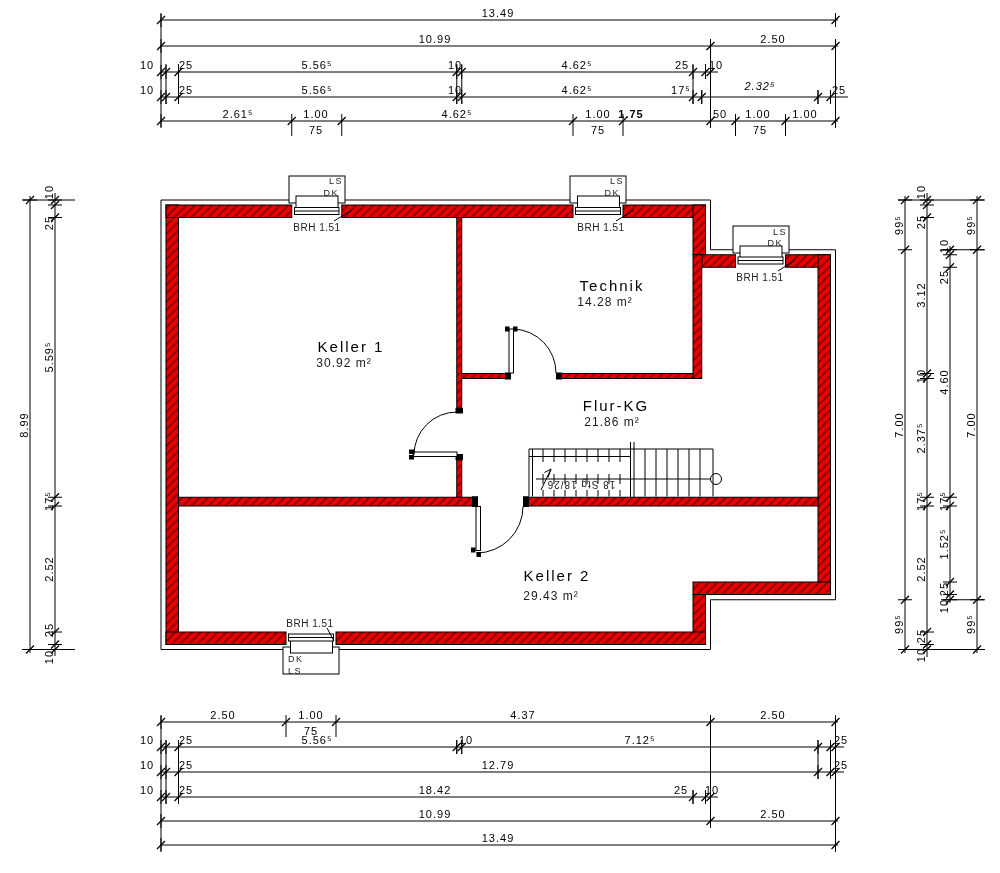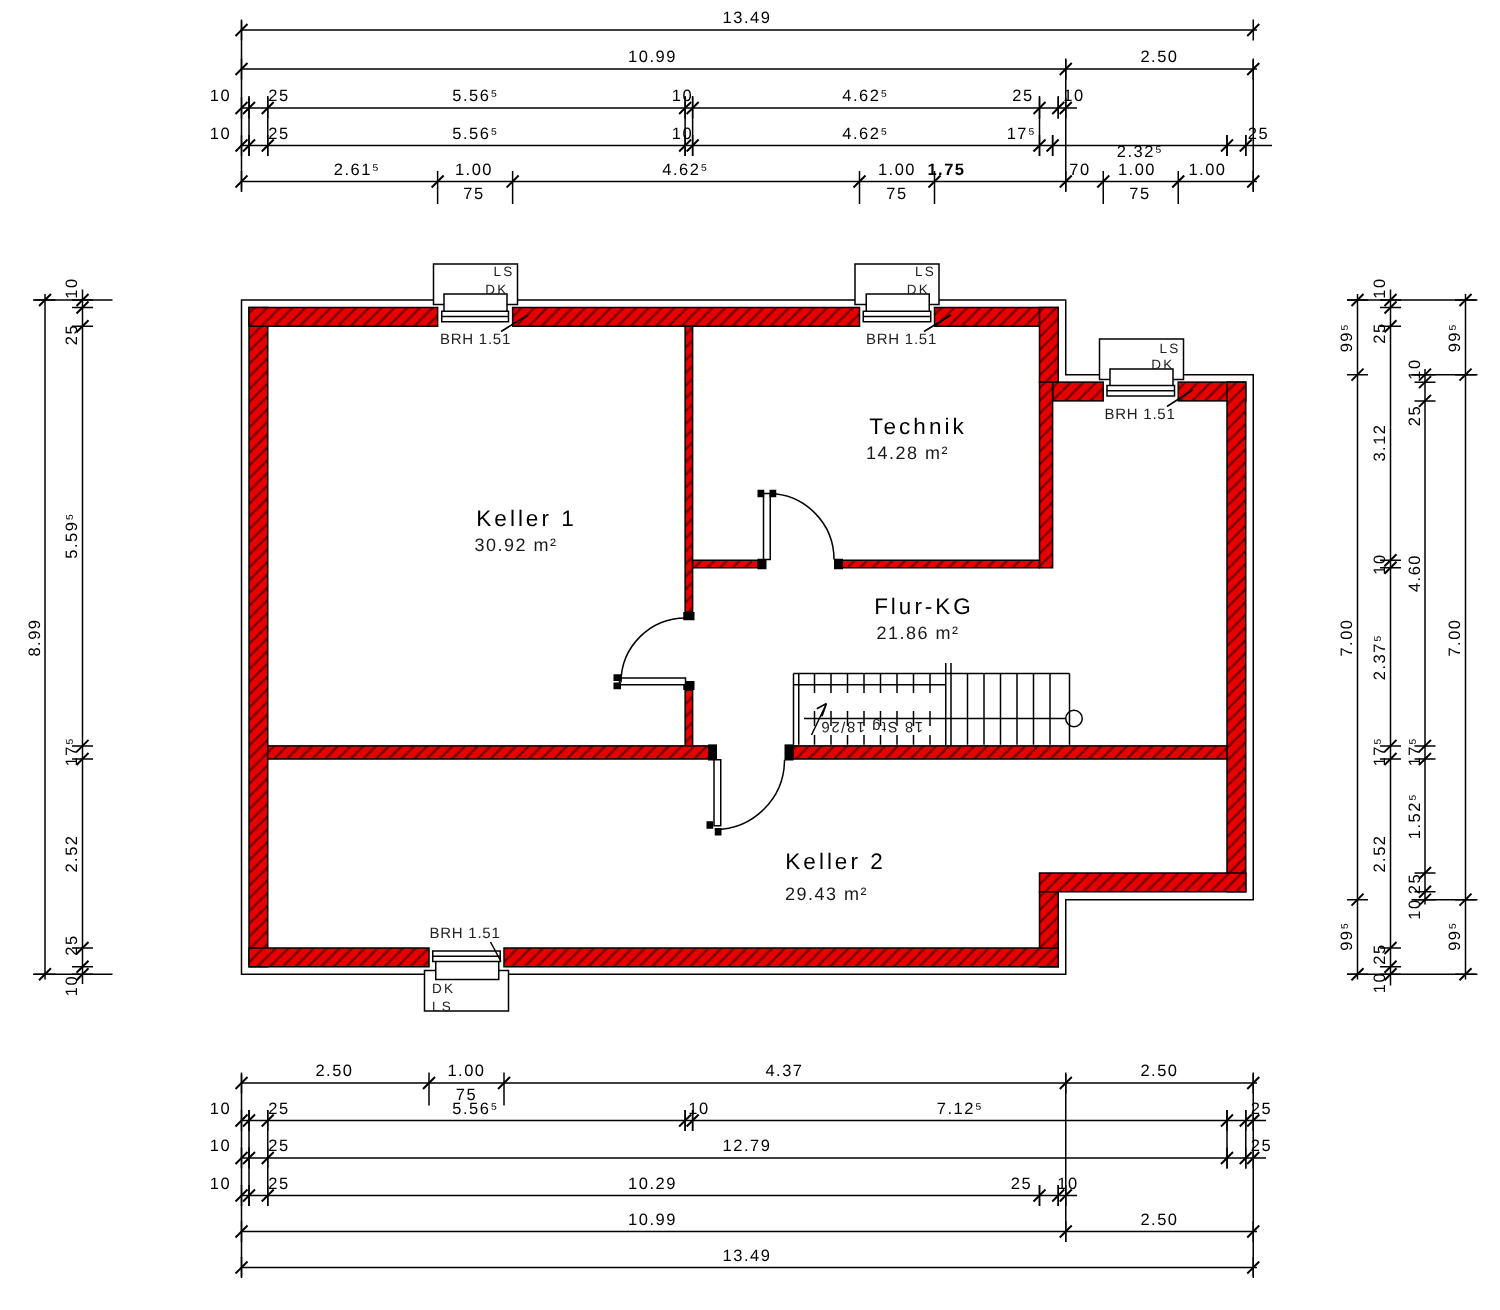--- a/index.html
+++ b/index.html
@@ -162,28 +162,28 @@
       <span class="lbl" style="left: 455px; top: 65px;">10</span>
       <span class="lbl" style="left: 577px; top: 65px;">4.62⁵</span>
       <span class="lbl" style="left: 682px; top: 65px;">25</span>
       <span class="lbl" style="left: 716px; top: 65px;">10</span>
       <span class="lbl" style="left: 147px; top: 90px;">10</span>
       <span class="lbl" style="left: 186px; top: 90px;">25</span>
       <span class="lbl" style="left: 317px; top: 90px;">5.56⁵</span>
       <span class="lbl" style="left: 455px; top: 90px;">10</span>
       <span class="lbl" style="left: 577px; top: 90px;">4.62⁵</span>
       <span class="lbl" style="left: 681px; top: 90px;">17⁵</span>
-      <span class="lbl" style="left: 760px; top: 102px;">2.32⁵</span>
+      <span class="lbl" style="left: 760px; top: 86px; font-style: italic;">2.32⁵</span>
       <span class="lbl" style="left: 839px; top: 90px;">25</span>
       <span class="lbl" style="left: 238px; top: 114px;">2.61⁵</span>
       <span class="lbl" style="left: 316px; top: 114px;">1.00</span>
       <span class="lbl" style="left: 457px; top: 114px;">4.62⁵</span>
       <span class="lbl" style="left: 598px; top: 114px;">1.00</span>
       <span class="lbl" style="left: 631px; top: 114px; font-weight: bold;">1.75</span>
-      <span class="lbl" style="left: 720px; top: 114px;">70</span>
+      <span class="lbl" style="left: 720px; top: 114px;">50</span>
       <span class="lbl" style="left: 758px; top: 114px;">1.00</span>
       <span class="lbl" style="left: 805px; top: 114px;">1.00</span>
       <span class="lbl" style="left: 316px; top: 130px;">75</span>
       <span class="lbl" style="left: 598px; top: 130px;">75</span>
       <span class="lbl" style="left: 760px; top: 130px;">75</span>
       <span class="lbl" style="left: 223px; top: 715px;">2.50</span>
       <span class="lbl" style="left: 311px; top: 715px;">1.00</span>
       <span class="lbl" style="left: 523px; top: 715px;">4.37</span>
       <span class="lbl" style="left: 773px; top: 715px;">2.50</span>
       <span class="lbl" style="left: 311px; top: 731px;">75</span>
@@ -192,21 +192,21 @@
       <span class="lbl" style="left: 317px; top: 740px;">5.56⁵</span>
       <span class="lbl" style="left: 466px; top: 740px;">10</span>
       <span class="lbl" style="left: 640px; top: 740px;">7.12⁵</span>
       <span class="lbl" style="left: 841px; top: 740px;">25</span>
       <span class="lbl" style="left: 147px; top: 765px;">10</span>
       <span class="lbl" style="left: 186px; top: 765px;">25</span>
       <span class="lbl" style="left: 498px; top: 765px;">12.79</span>
       <span class="lbl" style="left: 841px; top: 765px;">25</span>
       <span class="lbl" style="left: 147px; top: 790px;">10</span>
       <span class="lbl" style="left: 186px; top: 790px;">25</span>
-      <span class="lbl" style="left: 435px; top: 790px;">10.29</span>
+      <span class="lbl" style="left: 435px; top: 790px;">18.42</span>
       <span class="lbl" style="left: 681px; top: 790px;">25</span>
       <span class="lbl" style="left: 712px; top: 790px;">10</span>
       <span class="lbl" style="left: 435px; top: 814px;">10.99</span>
       <span class="lbl" style="left: 773px; top: 814px;">2.50</span>
       <span class="lbl" style="left: 498px; top: 838px;">13.49</span>
       <span class="lbl r-90" style="left: 24px; top: 425px;">8.99</span>
       <span class="lbl r-90" style="left: 49px; top: 192px;">10</span>
       <span class="lbl r-90" style="left: 49px; top: 223px;">25</span>
       <span class="lbl r-90" style="left: 49px; top: 357px;">5.59⁵</span>
       <span class="lbl r-90" style="left: 49px; top: 501px;">17⁵</span>

